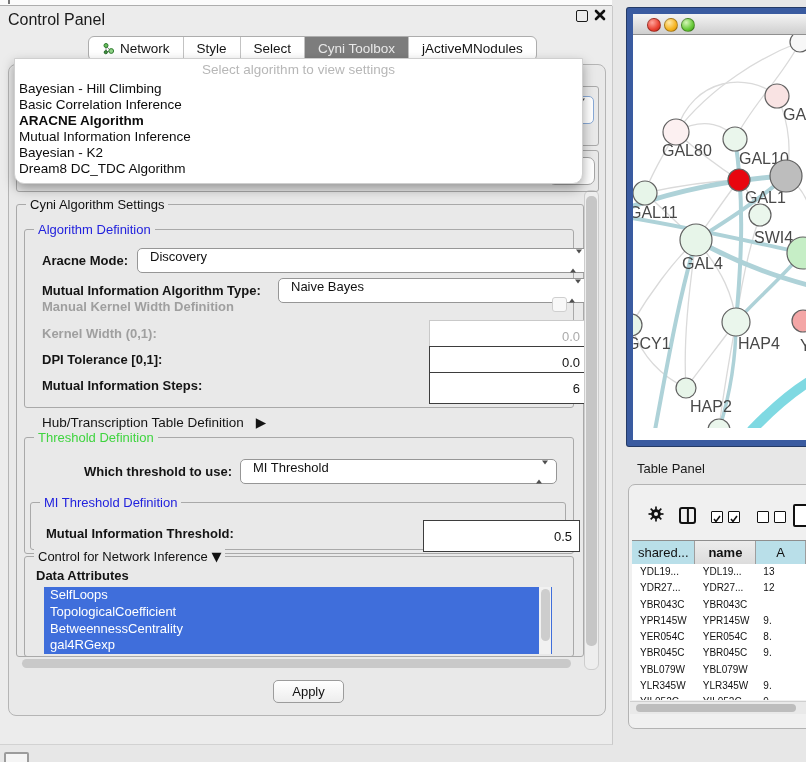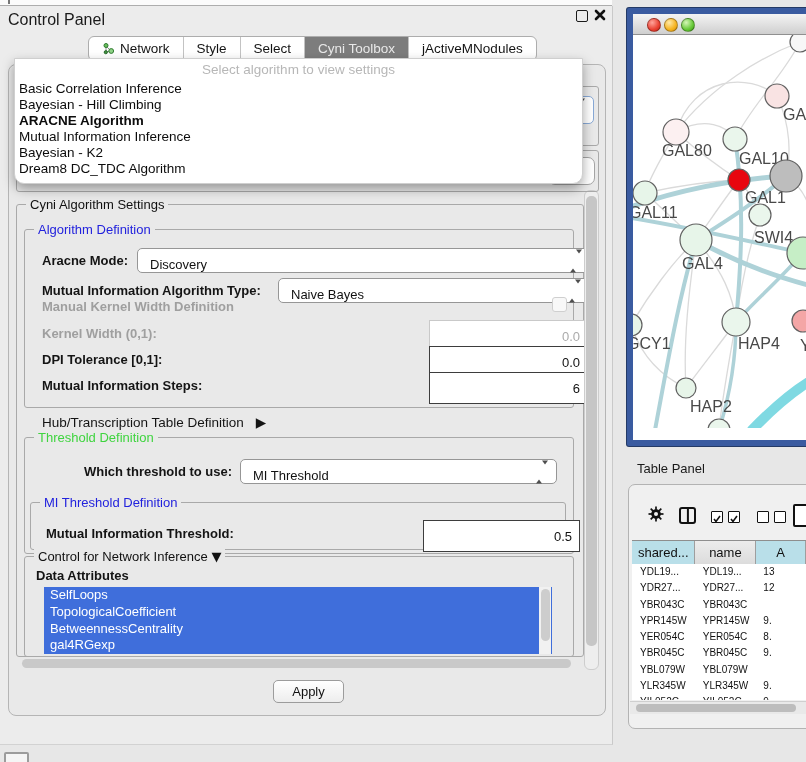--- a/index.html
+++ b/index.html
@@ -25,21 +25,21 @@
 
   
   .grp{border:1px solid #a9a9a9;border-radius:3px}
   .gtitle{position:absolute;background:#e9e9e9;padding:0 4px;font-size:13px;white-space:nowrap}
   .t-blue{color:#2222dd}.t-green{color:#3fd43f}
 
   .lbl{position:absolute;font-size:13px;color:#141414;white-space:nowrap}
   .b{font-weight:bold}
   .dis{color:#9f9f9f}
 
-  .combo{position:absolute;background:#fff;border:1px solid #969696;border-radius:5px;display:flex;align-items:flex-end;padding:0 12px;font-size:13px;color:#111}
+  .combo{position:absolute;background:#fff;border:1px solid #969696;border-radius:5px;display:flex;align-items:flex-start;padding:0 12px;font-size:13px;color:#111}
   .spin{position:absolute;right:8px;top:50%;transform:translateY(-50%)}
   .spin .u{width:0;height:0;border-left:3.5px solid transparent;border-right:3.5px solid transparent;border-bottom:4.5px solid #4e4e4e;margin-bottom:2px}
   .spin .d{width:0;height:0;border-left:3.5px solid transparent;border-right:3.5px solid transparent;border-top:4.5px solid #4e4e4e}
 
   .field{position:absolute;background:#fff;border:1.5px solid #3d3d3d;display:flex;align-items:center;justify-content:flex-end;padding:4px 7px;font-size:13px}
   .field.fdis{border:1px solid #c9c9c9;color:#ababab}
 
   .cbox{position:absolute;width:13px;height:13px;border:1.5px solid #cfcfcf;border-radius:3px;background:#f8f8f8}
 
   
@@ -128,22 +128,22 @@
   <div class="abs grp" style="left:16px;top:86px;width:581px;height:58px;z-index:1"></div>
   <div class="abs" style="left:556px;top:96px;width:36px;height:26px;background:#fff;border:1px solid #88a9d6;border-radius:5px;box-shadow:0 0 0 2.5px #7cadе8, 0 0 0 2.5px #7cade8;z-index:2">
     <span class="spin"><span class="u"></span><span class="d"></span></span>
   </div>
   <div class="abs grp" style="left:16px;top:150px;width:581px;height:40px;z-index:1"></div>
   <div class="abs" style="left:548px;top:157px;width:45px;height:26px;background:#fff;border:1px solid #a5a5a5;border-radius:7px;z-index:2"></div>
 
   <div class="abs popup">
     <div class="ph">Select algorithm to view settings</div>
     <div>
+        <div class="ditem">Bayesian - Hill Climbing</div>
         <div class="ditem">Basic Correlation Inference</div>
-        <div class="ditem">Bayesian - Hill Climbing</div>
         <div class="ditem hl">ARACNE Algorithm</div>
         <div class="ditem">Mutual Information Inference</div>
         <div class="ditem">Bayesian - K2</div>
         <div class="ditem">Dream8 DC_TDC Algorithm</div>
       </div>
   </div>
 
   <div class="abs grp" style="left:16px;top:204px;width:566px;height:451px"></div>
   <span class="gtitle" style="left:26px;top:197px">Cyni Algorithm Settings</span>
 
@@ -327,21 +327,21 @@
   <div class="ticon pairbox" style="left:757px;top:511px">
     <span class="mbox"></span>
       <span class="mbox"></span>
   </div>
   <div class="ticon" style="left:793px;top:504px">
     <span class="docic"></span>
   </div>
 
   <div class="thead" style="left:632px;top:540px;width:174px">
       <div class="thc selc" style="width: 77px;">shared...</div>
-      <div class="thc" style="width: 74px;">name</div>
+      <div class="thc" style="width: 74px; font-weight: bold;">name</div>
       <div class="thc selc" style="width: 60px;">A</div>
     </div>
   <div class="trows" style="left:632px;top:564px;width:174px;height:136px">
       <div class="trow">
         <div class="tc" style="width: 77px; padding-left: 8px;">YDL19...</div>
         <div class="tc" style="width: 74px; padding-left: 8px;">YDL19...</div>
         <div class="tc" style="width: 60px; padding-left: 8px;">13</div>
       </div>
       <div class="trow">
         <div class="tc" style="width: 77px; padding-left: 8px;">YDR27...</div>

